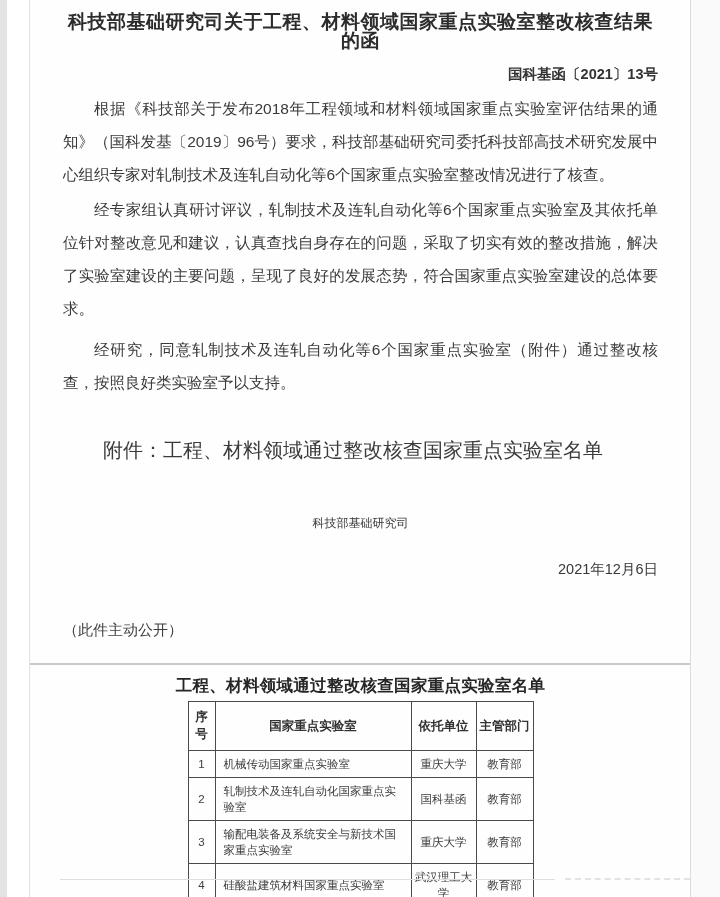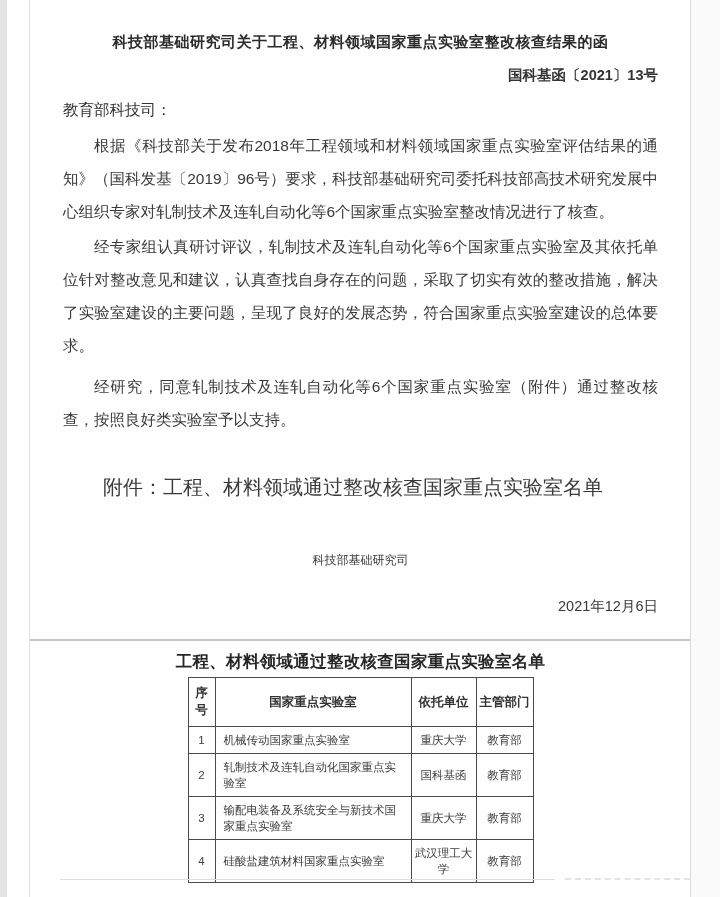--- a/index.html
+++ b/index.html
@@ -22,22 +22,22 @@
   .scan-line-left{position:absolute;left:29px;top:0;width:1px;height:897px;background:#e1e1e1;}
   .scan-line-right{position:absolute;left:690px;top:0;width:1px;height:897px;background:#e0dada;}
   .scan-right-margin{position:absolute;left:691px;top:0;width:29px;height:897px;background:#fafafa;}
   .page{
     position:absolute;left:30px;top:0;width:660px;height:897px;
     background:#fffefe;
     padding:12px 32px 0 33px;
   }
   .doc-title{
     text-align:center;
-    font-size:15px;font-weight:700;color:var(--text-dark);
-    letter-spacing:.5px;line-height:19px;margin-top:20px;
+    font-size:19px;font-weight:700;color:var(--text-dark);
+    letter-spacing:.5px;line-height:19px;
   }
   .doc-number{
     margin-top:14px;text-align:right;
     font-size:14.5px;font-weight:600;color:#343434;line-height:20px;
   }
   .salutation{
     margin-top:14px;font-size:15.5px;font-weight:500;color:#333;line-height:22px;
   }
   .para{
     margin-top:8px;
@@ -92,31 +92,31 @@
 
 <div class="scan-strip-left"></div>
 <div class="scan-line-left"></div>
 <div class="scan-right-margin"></div>
 <div class="scan-line-right"></div>
 
 <div class="page">
 
   <div class="doc-title">科技部基础研究司关于工程、材料领域国家重点实验室整改核查结果的函</div>
   <div class="doc-number">国科基函〔2021〕13号</div>
-  <div class="salutation">教育部科技司：</div>
 
   <p class="para">根据《科技部关于发布2018年工程领域和材料领域国家重点实验室评估结果的通知》（国科发基〔2019〕96号）要求，科技部基础研究司委托科技部高技术研究发展中心组织专家对轧制技术及连轧自动化等6个国家重点实验室整改情况进行了核查。</p>
   <p class="para tight">经专家组认真研讨评议，轧制技术及连轧自动化等6个国家重点实验室及其依托单位针对整改意见和建议，认真查找自身存在的问题，采取了切实有效的整改措施，解决了实验室建设的主要问题，呈现了良好的发展态势，符合国家重点实验室建设的总体要求。</p>
   <p class="para">经研究，同意轧制技术及连轧自动化等6个国家重点实验室（附件）通过整改核查，按照良好类实验室予以支持。</p>
 
   <div class="attachment-line">附件：工程、材料领域通过整改核查国家重点实验室名单</div>
 
   <div class="signer">科技部基础研究司</div>
   <div class="doc-date">2021年12月6日</div>
 
+  <div class="disclosure">（此件主动公开）</div>
 
   <div class="divider"></div>
 
   <div class="table-title">工程、材料领域通过整改核查国家重点实验室名单</div>
 
   <table class="labs">
     <colgroup>
       <col style="width:27px">
         <col style="width:196px">
         <col style="width:65px">

